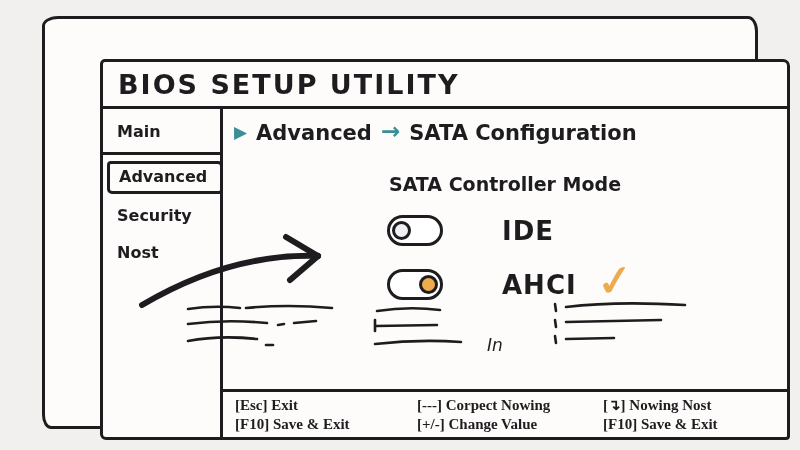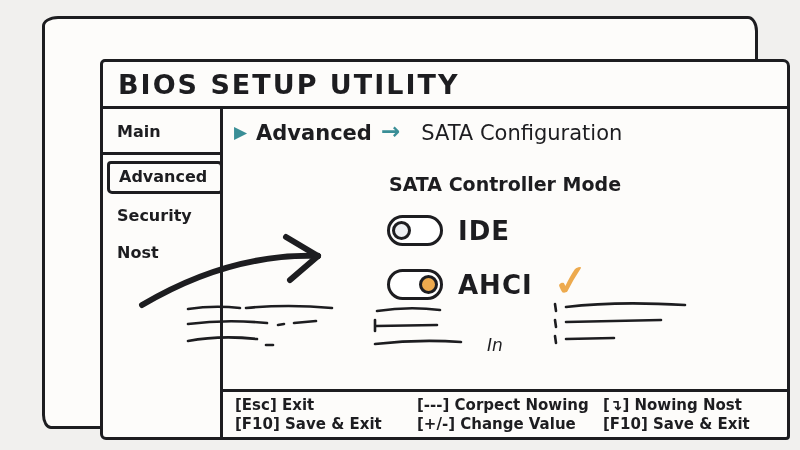--- a/index.html
+++ b/index.html
@@ -57,21 +57,21 @@
   .rightcol { flex:1; display:flex; flex-direction:column; min-width:0; }
   .content { position:relative; flex:1; }
 
   .breadcrumb {
     position:absolute; left:11px; top:11px;
     display:flex; align-items:center; gap:9px;
     font-size:21px; font-weight:700;
   }
   .crumb-pointer { color:var(--teal, #3a8e96); font-size:17px; transform:translateY(-1px); }
   .crumb-arrow   { color:var(--teal, #3a8e96); font-size:23px; font-weight:700; transform:translateY(-2px); }
-  .crumb-page    { font-weight:400;margin-left:12px; }
+  .crumb-page    { font-weight:700; }
 
   .heading {
     position:absolute; top:64px; left:0; width:100%;
     text-align:center; font-size:19px; font-weight:700;
   }
 
   .opt-row {
     position:absolute; left:164px;
     display:flex; align-items:center; gap:15px;
   }
@@ -85,21 +85,21 @@
     display:flex; align-items:center; padding:2px;
     cursor:pointer;
   }
   .toggle.on { justify-content:flex-end; }
   .knob {
     width:19px; height:19px; border-radius:50%;
     border:3px solid var(--ink, #1d1d20);
     background: var(--knob_off, #eef0f3);
   }
   .toggle.on .knob { background: var(--orange, #edaa4e); }
-  .opt-label { font-size:26px; font-weight:700; letter-spacing:1px; }
+  .opt-label { font-size:26px; font-weight:700; letter-spacing:1px;margin-left:44px; }
   .checkmark {
     color: var(--orange, #edaa4e);
     font-size:44px; font-weight:700; line-height:0;
     transform: rotate(-6deg);
     margin-left:4px; position:relative; top:-4px;
     text-shadow: 1.2px 0 0 var(--orange, #edaa4e);
   }
 
   
   .pointer-arrow { position:absolute; left:130px; top:225px; color:var(--ink, #1d1d20); }
@@ -107,20 +107,21 @@
   .scribbles text { font-size:17px; font-style:italic; fill:var(--ink, #1d1d20); }
 
   
   .hotkeys {
     flex:0 0 48px; height:48px;
     border-top:3px solid var(--ink, #1d1d20);
     display:grid; grid-template-columns:182px 186px 1fr;
     padding:4px 0 0 12px;
     font-size:15px; font-weight:600; line-height:19px;
     white-space:nowrap;
+    font-family:Liberation Serif, serif;
   }
 </style>
 </head>
 <body style="--ink: #1d1d20; --teal: #3a8e96; --orange: #edaa4e; --knob_off: #eef0f3; --card_bg: #fdfcfa; --page_bg: #f1f0ee;">
 
 <div class="stage">
   <div class="card">
     <div class="window">
 
       <div class="titlebar">

